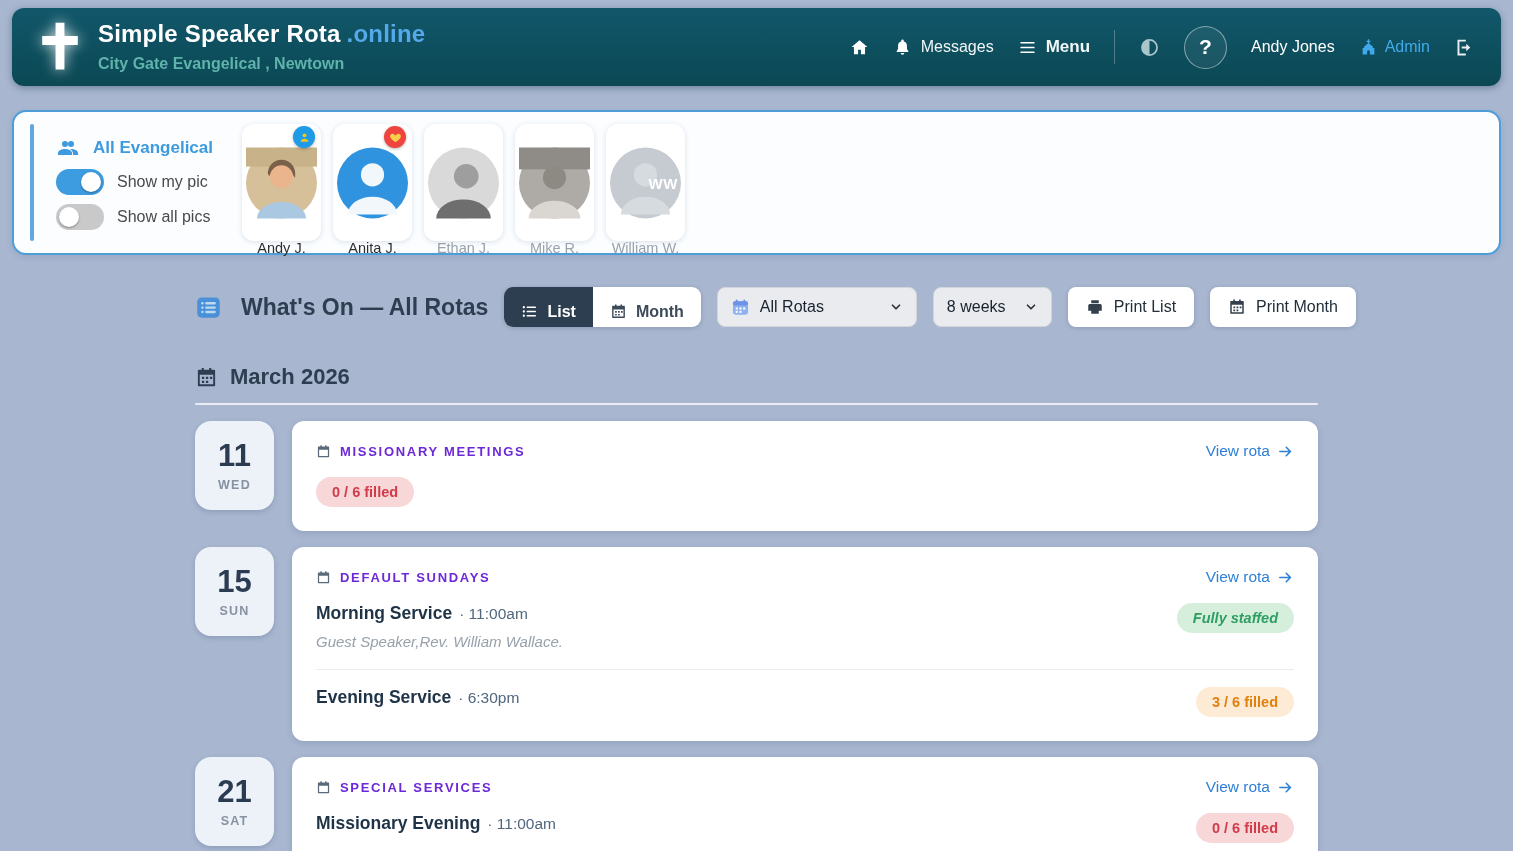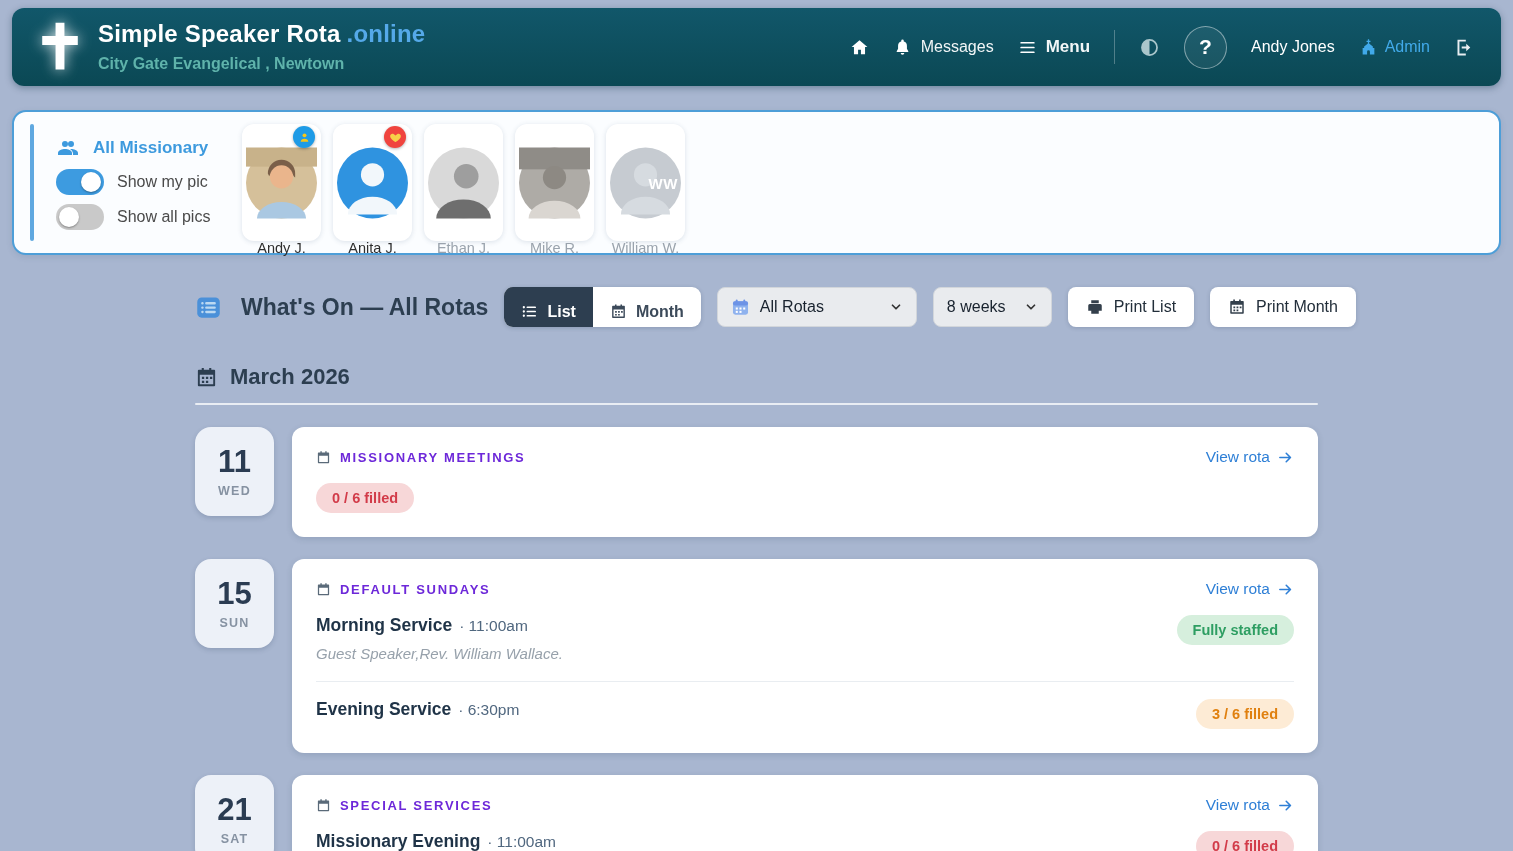--- a/index.html
+++ b/index.html
@@ -94,41 +94,41 @@
   .print-btn{ height:40px; background:#fff; border-radius:8px; box-shadow:0 1px 4px rgba(30,50,80,.2);
               display:flex; align-items:center; gap:10px; padding:0 18px; font-size:16px; color:#222e3a;
               cursor:pointer; flex:none; }
   .print-btn svg{ width:18px; height:18px; color:#333f4b; }
 
   .month-head{ margin-top:37px; display:flex; align-items:center; gap:12px;
                font-size:22px; font-weight:700; color:#2c3e50; }
   .month-head svg{ width:23px; height:23px; }
   .month-divider{ margin-top:13px; height:2px; background:rgba(255,255,255,.75); border-radius:1px; }
 
-  .event-row{ margin-top:22px; display:flex; gap:18px; align-items:flex-start; }
+  .event-row{ margin-top:16px; display:flex; gap:18px; align-items:flex-start; }
   .date-tile{ width:79px; height:89px; background:#edf1f8; border-radius:16px; flex:none;
               display:flex; flex-direction:column; align-items:center; justify-content:center;
               box-shadow:0 2px 5px rgba(40,60,90,.2); }
   .date-day{ font-size:31px; font-weight:800; color:#2b3c52; line-height:1; }
   .date-wd{ margin-top:7px; font-size:12.5px; font-weight:700; color:#8692a2; letter-spacing:1.2px; }
   .event-card{ flex:1; background:#fff; border-radius:12px; box-shadow:0 2px 6px rgba(40,60,90,.16);
                padding:21px 24px 24px; }
   .card-head{ display:flex; justify-content:space-between; align-items:center; }
   .category{ display:flex; align-items:center; gap:9px; font-size:13px; font-weight:700;
              letter-spacing:1.7px; color:#6d28d9; }
   .category svg{ width:15px; height:15px; flex:none; }
   .view-rota{ display:flex; align-items:center; gap:7px; color:#2e7fd6; font-size:15.5px; cursor:pointer; }
   .view-rota svg{ width:17px; height:17px; }
   .event-item{ display:flex; justify-content:space-between; align-items:flex-start; margin-top:17px; }
   .item-title{ font-size:17.5px; font-weight:700; color:#1f3347; }
   .item-time{ font-size:15.5px; color:#50677f; margin-left:7px; font-weight:400; }
   .item-desc{ margin-top:9px; font-style:italic; font-size:15px; color:#97a1ab; }
   .pill{ padding:7px 16px; border-radius:999px; font-size:14.5px; font-weight:700; white-space:nowrap; flex:none; }
   .pill--danger{ background:#f7d7d8; color:#d23b49; }
-  .pill--success{ background:#d6efdd; color:#2e9e62; }
+  .pill--success{ background:#d6efdd; color:#2e9e62;font-style:italic; }
   .pill--warning{ background:#fdebd5; color:#e0800f; }
   .item-sep{ height:1px; background:#e9edf1; margin-top:19px; }
 </style>
 </head>
 <body>
 
 <header class="app-header">
   <div class="brand">
     <span class="cross-wrap">
       <svg viewBox="0 0 36 44">
@@ -184,21 +184,21 @@
   </nav>
 </header>
 
 <section class="volunteers">
   <span class="accent-bar"></span>
   <div class="vol-controls">
     <div class="vol-title">
       <svg viewBox="0 0 24 24">
           <path fill="#3d9ade" d="M9 11a3 3 0 1 0-3-3 3 3 0 0 0 3 3zm6 0a3 3 0 1 0-3-3 3 3 0 0 0 3 3zM9 13c-2.7 0-7 1.3-7 4v2h14v-2c0-2.7-4.3-4-7-4zm6 0h-.9a5.6 5.6 0 0 1 2.9 4v2h5v-2c0-2.7-4.3-4-7-4z"></path>
         </svg>
-      <span>All Missionary</span>
+      <span>All Evangelical</span>
     </div>
     <div class="toggle-row">
       <span class="toggle on">
           <span class="knob"></span>
         </span>
       <span>Show my pic</span>
     </div>
     <div class="toggle-row">
       <span class="toggle off">
           <span class="knob"></span>

